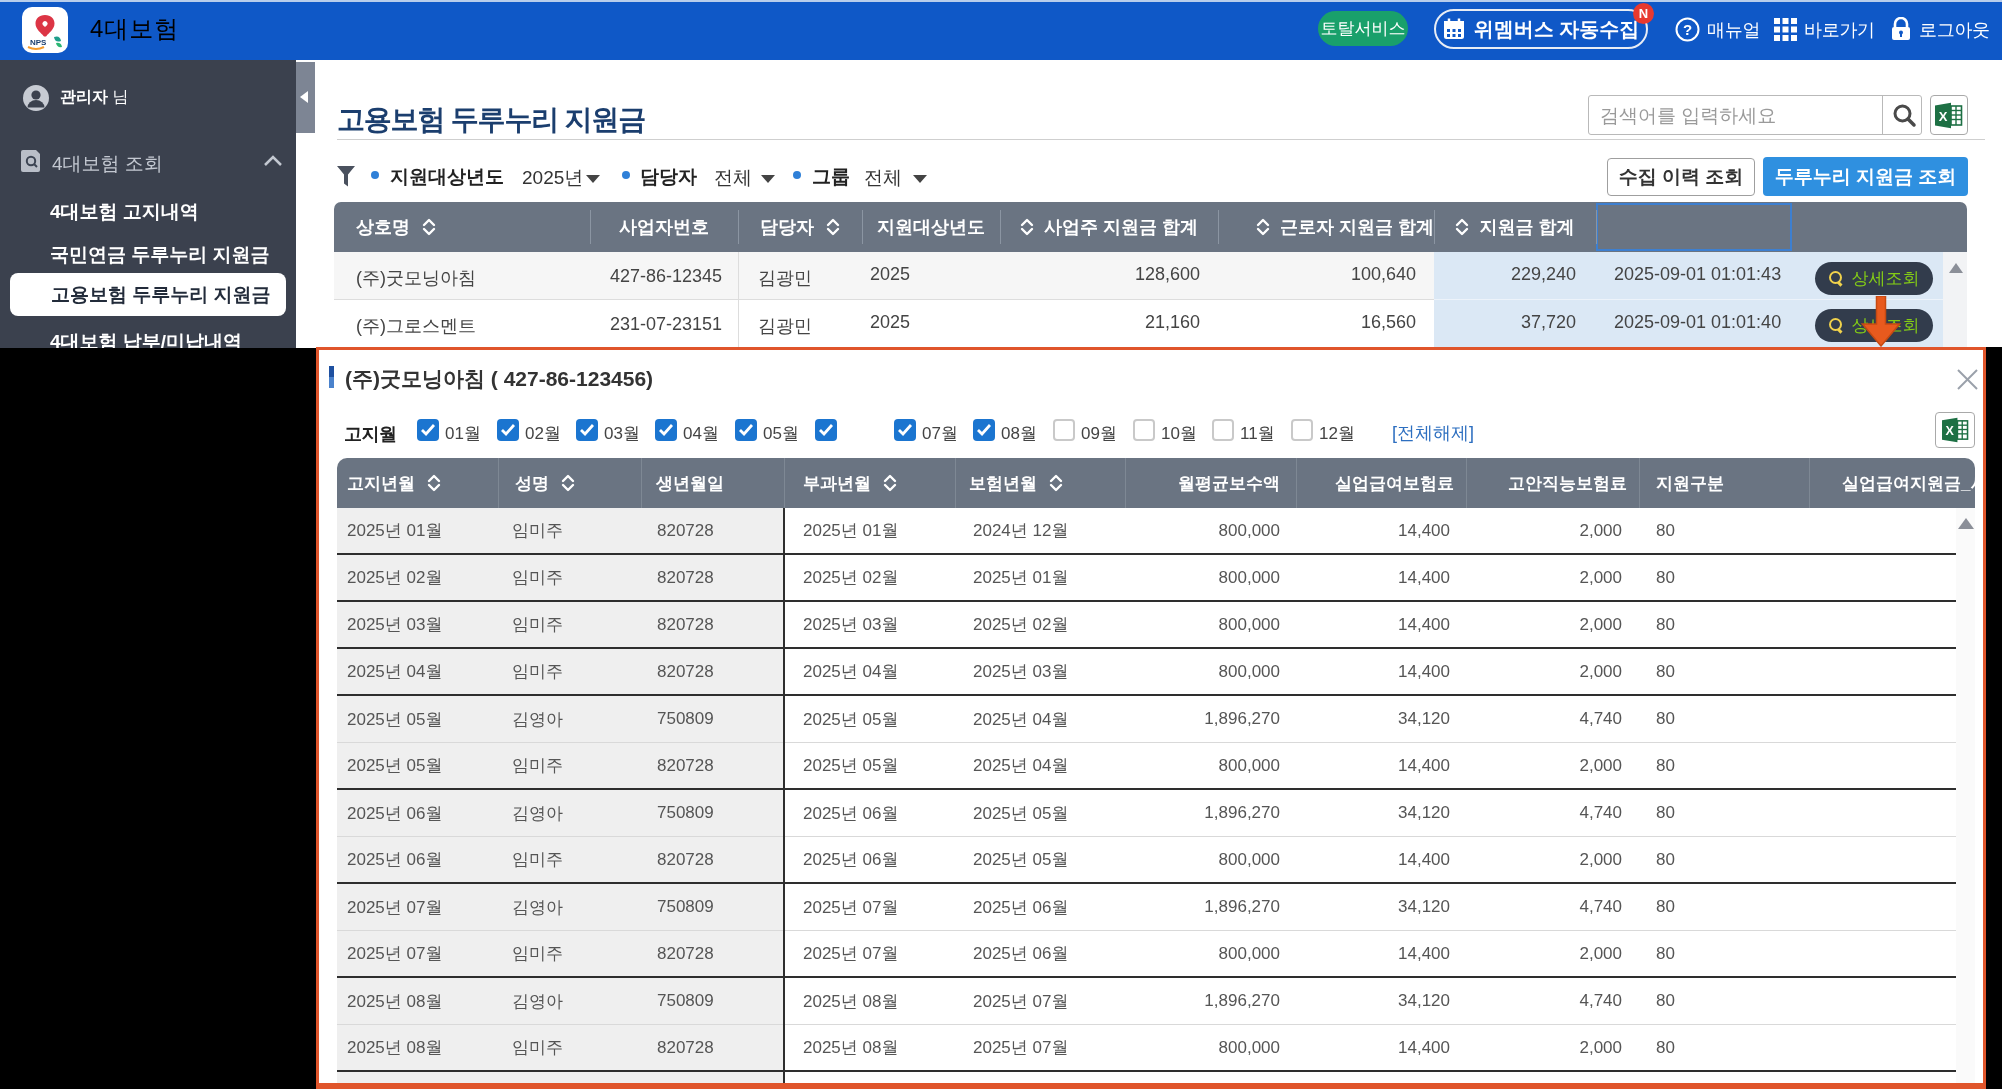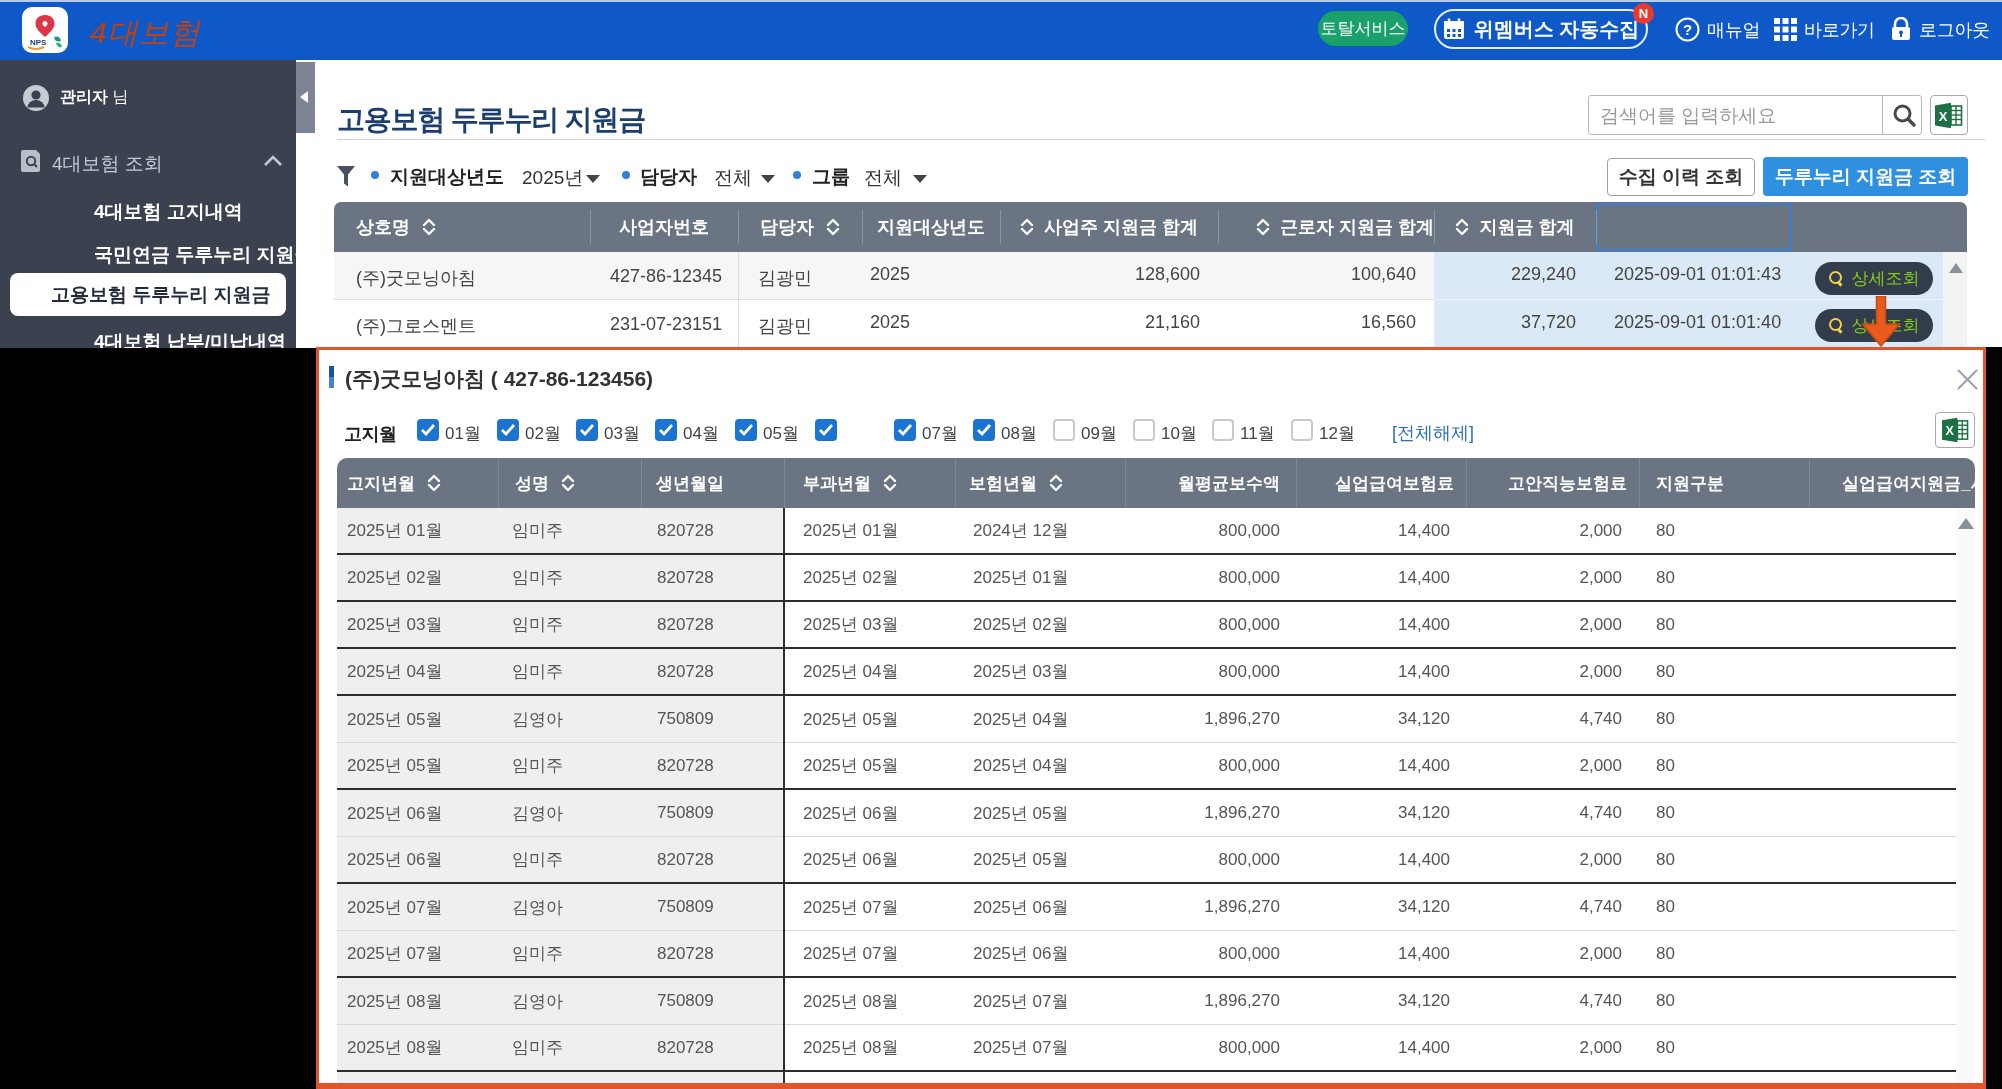--- a/index.html
+++ b/index.html
@@ -4,35 +4,35 @@
 <style>
 * { margin:0; padding:0; box-sizing:border-box; }
 html,body { width:2002px; height:1089px; overflow:hidden; background:#fff;
   font-family:"Liberation Sans", sans-serif; }
 .abs { position:absolute; }
 #stage { position:relative; width:2002px; height:1089px; overflow:hidden; }
 
 
 #header { left:0; top:0; width:2002px; height:60px; background:#0f58c7; }
 #logo { left:22px; top:7px; width:46px; height:46px; background:#fff; border-radius:10px; }
-#brand { left:90px; top:13px; color:#c2410c; font-size:30px; letter-spacing:1px;font-style:italic; }
+#brand { left:90px; top:13px; color:#000000; font-size:24px; letter-spacing:1px; }
 .hbtn { color:#fff; font-size:18px; letter-spacing:-0.3px; display:flex; align-items:center; }
 #chatbtn { left:1318px; top:11px; width:90px; height:35px; background:#19a06b; border-radius:18px;
   color:#fff; font-size:17px; display:flex; align-items:center; justify-content:center; }
 #wememberbtn { left:1434px; top:9px; width:214px; height:40px; border:2px solid #e8edf5; border-radius:21px;
   color:#fff; font-size:20px; font-weight:bold; display:flex; align-items:center; justify-content:center; gap:9px;}
 #nbadge { left:1633px; top:3px; width:21px; height:21px; border-radius:50%; background:#e8392f;
   color:#fff; font-size:13px; font-weight:bold; display:flex; align-items:center; justify-content:center; }
 
 
 #sidebar { left:0; top:60px; width:296px; height:288px; background:#3b414e; }
 #sidetab { left:296px; top:62px; width:19px; height:71px; background:#7d8594; z-index:5; }
 #sidetab:after { content:""; position:absolute; left:4px; top:29px; border-right:8px solid #fff;
   border-top:6px solid transparent; border-bottom:6px solid transparent; }
-.smenu { color:#fff; font-size:19px; font-weight:bold;margin-left:44px; }
+.smenu { color:#fff; font-size:19px; font-weight:bold; }
 #selmenu { left:10px; top:273px; width:276px; height:43px; background:#fff; border-radius:8px;
   color:#222b3a; font-size:19px; font-weight:bold; display:flex; align-items:center; padding-left:41px; }
 
 
 #content { left:296px; top:60px; width:1706px; height:1029px; background:#fff; }
 #black-left { left:0; top:348px; width:316px; height:741px; background:#000; }
 #black-right { left:1986px; top:347px; width:16px; height:742px; background:#000; }
 
 
 .th { color:#fff; font-size:18px; font-weight:bold; display:flex; align-items:center; }

